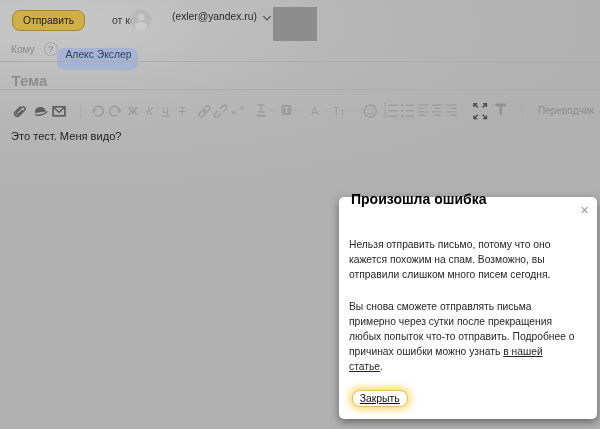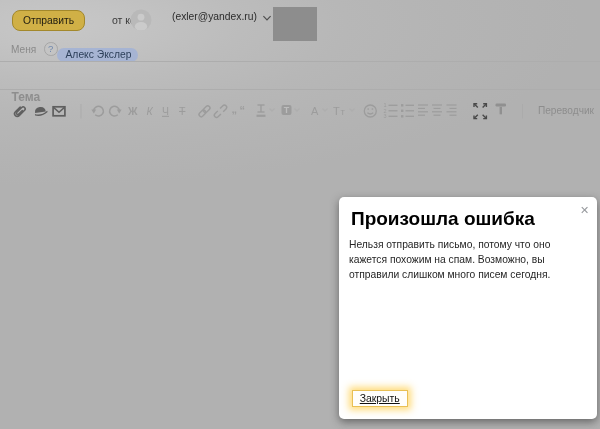--- a/index.html
+++ b/index.html
@@ -11,38 +11,38 @@
   
   #sendbtn{left:12px;top:10px;width:71px;height:19px;background:#d0b046;border:1px solid #a3882b;
     border-radius:8px;color:#1f1c10;font-size:10.3px;line-height:19px;text-align:center;}
   #fromlab{left:89px;top:14px;font-size:10.5px;color:#3a3a3a;margin-left:23px;}
   #email{left:172px;top:11px;font-size:10.3px;color:#2c2c2c;}
   #redact{left:273px;top:7px;width:44px;height:34px;background:#8d8d8d;}
   
   #komu{left:11px;top:44px;font-size:10.1px;color:#8a8a8a;}
   #helpq{left:44px;top:42px;width:11.5px;height:11.5px;border:1px solid #a6a6a6;border-radius:50%;
     background:#c4c4c4;color:#7088ad;font-size:9.5px;line-height:11.5px;text-align:center;}
-  #chip{left:56.5px;top:48px;height:14px;padding:0 6.5px 0 9px;background:#a6b4d3;border-radius:7px;
+  #chip{left:56.5px;top:48px;height:22px;padding:0 6.5px 0 9px;background:#a6b4d3;border-radius:7px;
     font-size:10.3px;line-height:14px;color:#2c3f59;}
   .hr{left:0;width:600px;height:1px;background:#adadad;}
   #hr1{top:61px;}
   #hr2{top:88.5px;}
-  #tema{left:11.5px;top:90px;font-size:12px;color:#8e8e8e;font-weight:bold;}
+  #tema{left:11.5px;top:72px;font-size:15px;color:#8e8e8e;font-weight:bold;}
   #bodytext{left:11px;top:129.5px;font-size:11.1px;color:#232323;}
   
   #dialog{left:338.5px;top:196.7px;width:258.5px;height:222px;background:#ffffff;border-radius:5px;
     box-shadow:0 3px 9px rgba(40,40,40,0.55);}
   #dlgx{left:580px;top:204px;font-size:11px;color:#96999d;}
-  #dlgtitle{left:351px;top:208px;font-size:19px;font-weight:bold;color:#000;}
+  #dlgtitle{left:351px;top:191px;font-size:14px;font-weight:bold;color:#000;}
   .dlgp{left:336px;font-size:10.3px;line-height:15px;color:#262626;width:240px;margin-left:13px;}
   #p1{top:237px;}
   #p2{top:299px;}
   .dlgp .lnk{color:#262626;text-decoration:underline;}
   #closebtn{left:352px;top:389.7px;width:53.5px;height:15px;background:#fffefb;
-    border:1px solid #e9c055;border-radius:0;font-size:10.4px;line-height:15px;text-align:center;color:#111;
+    border:1px solid #e9c055;border-radius:8px;font-size:10.4px;line-height:15px;text-align:center;color:#111;
     box-shadow:0 0 7px 3px rgba(255,205,70,0.72);text-decoration:underline;}
 </style>
 </head>
 <body>
 <div id="page">
   <div class="abs" id="sendbtn">Отправить</div>
   <div class="abs" id="fromlab">от кого:</div>
   <svg class="abs" style="left:130px;top:9px" width="22" height="22" viewBox="0 0 22 22">
     <defs>
         <clipPath id="avc">
@@ -54,21 +54,21 @@
       <circle cx="11" cy="8.2" r="3.4"></circle>
       <ellipse cx="11" cy="17.5" rx="6.2" ry="4.6"></ellipse>
     </g>
   </svg>
   <div class="abs" id="email">(exler@yandex.ru)</div>
   <svg class="abs" style="left:262px;top:15px" width="10" height="8" viewBox="0 0 10 8">
     <polyline points="1.4,1.2 5,5 8.6,1.2" fill="none" stroke="#4f4f4f" stroke-width="1.2"></polyline>
   </svg>
   <div class="abs" id="redact"></div>
 
-  <div class="abs" id="komu">Меня</div>
+  <div class="abs" id="komu">Кому</div>
   <div class="abs" id="helpq">?</div>
   <div class="abs" id="chip">Алекс Экслер</div>
   <div class="abs hr" id="hr1"></div>
   <div class="abs" id="tema">Тема</div>
   <div class="abs hr" id="hr2"></div>
 
   <svg class="abs" style="left:0;top:96px" width="600" height="32" viewBox="0 0 600 32">
 
     <g transform="translate(19.7,15.3) rotate(45)" stroke="#606060" stroke-width="1.5" fill="none" stroke-linecap="round">
       <path d="M -2.7 -3.4 L -2.7 3.4 A 2.7 2.7 0 0 0 2.7 3.4 L 2.7 -4.2 A 2 2 0 0 0 -1.3 -4.2 L -1.3 2.7 A 1.3 1.3 0 0 0 1.3 2.7 L 1.3 -2.4"></path>
@@ -187,19 +187,21 @@
     </g>
 
     <g fill="#909090">
       <rect x="495.5" y="7.5" width="10.5" height="3" rx="1.2"></rect>
       <rect x="499.6" y="10.8" width="2.4" height="7.5"></rect>
     </g>
     <line x1="522.5" y1="8" x2="522.5" y2="22.5" stroke="#ababab" stroke-width="1"></line>
     <text x="538" y="18.3" font-family="Liberation Sans" font-size="10.1" fill="#8d8d8d">Переводчик</text>
   </svg>
 
+  <div class="abs" id="bodytext">Это тест. Меня видо?</div>
 
   <div class="abs" id="dialog"></div>
   <div class="abs" id="dlgtitle">Произошла ошибка</div>
   <div class="abs" id="dlgx">✕</div>
   <div class="abs dlgp" id="p1">Нельзя отправить письмо, потому что оно<br>кажется похожим на спам. Возможно, вы<br>отправили слишком много писем сегодня.</div>
+  <div class="abs dlgp" id="p2">Вы снова сможете отправлять письма<br>примерно через сутки после прекращения<br>любых попыток что-то отправить. Подробнее о<br>причинах ошибки можно узнать <span class="lnk">в нашей<br>статье</span>.</div>
   <div class="abs" id="closebtn">Закрыть</div>
 </div>
 
 </body></html>

